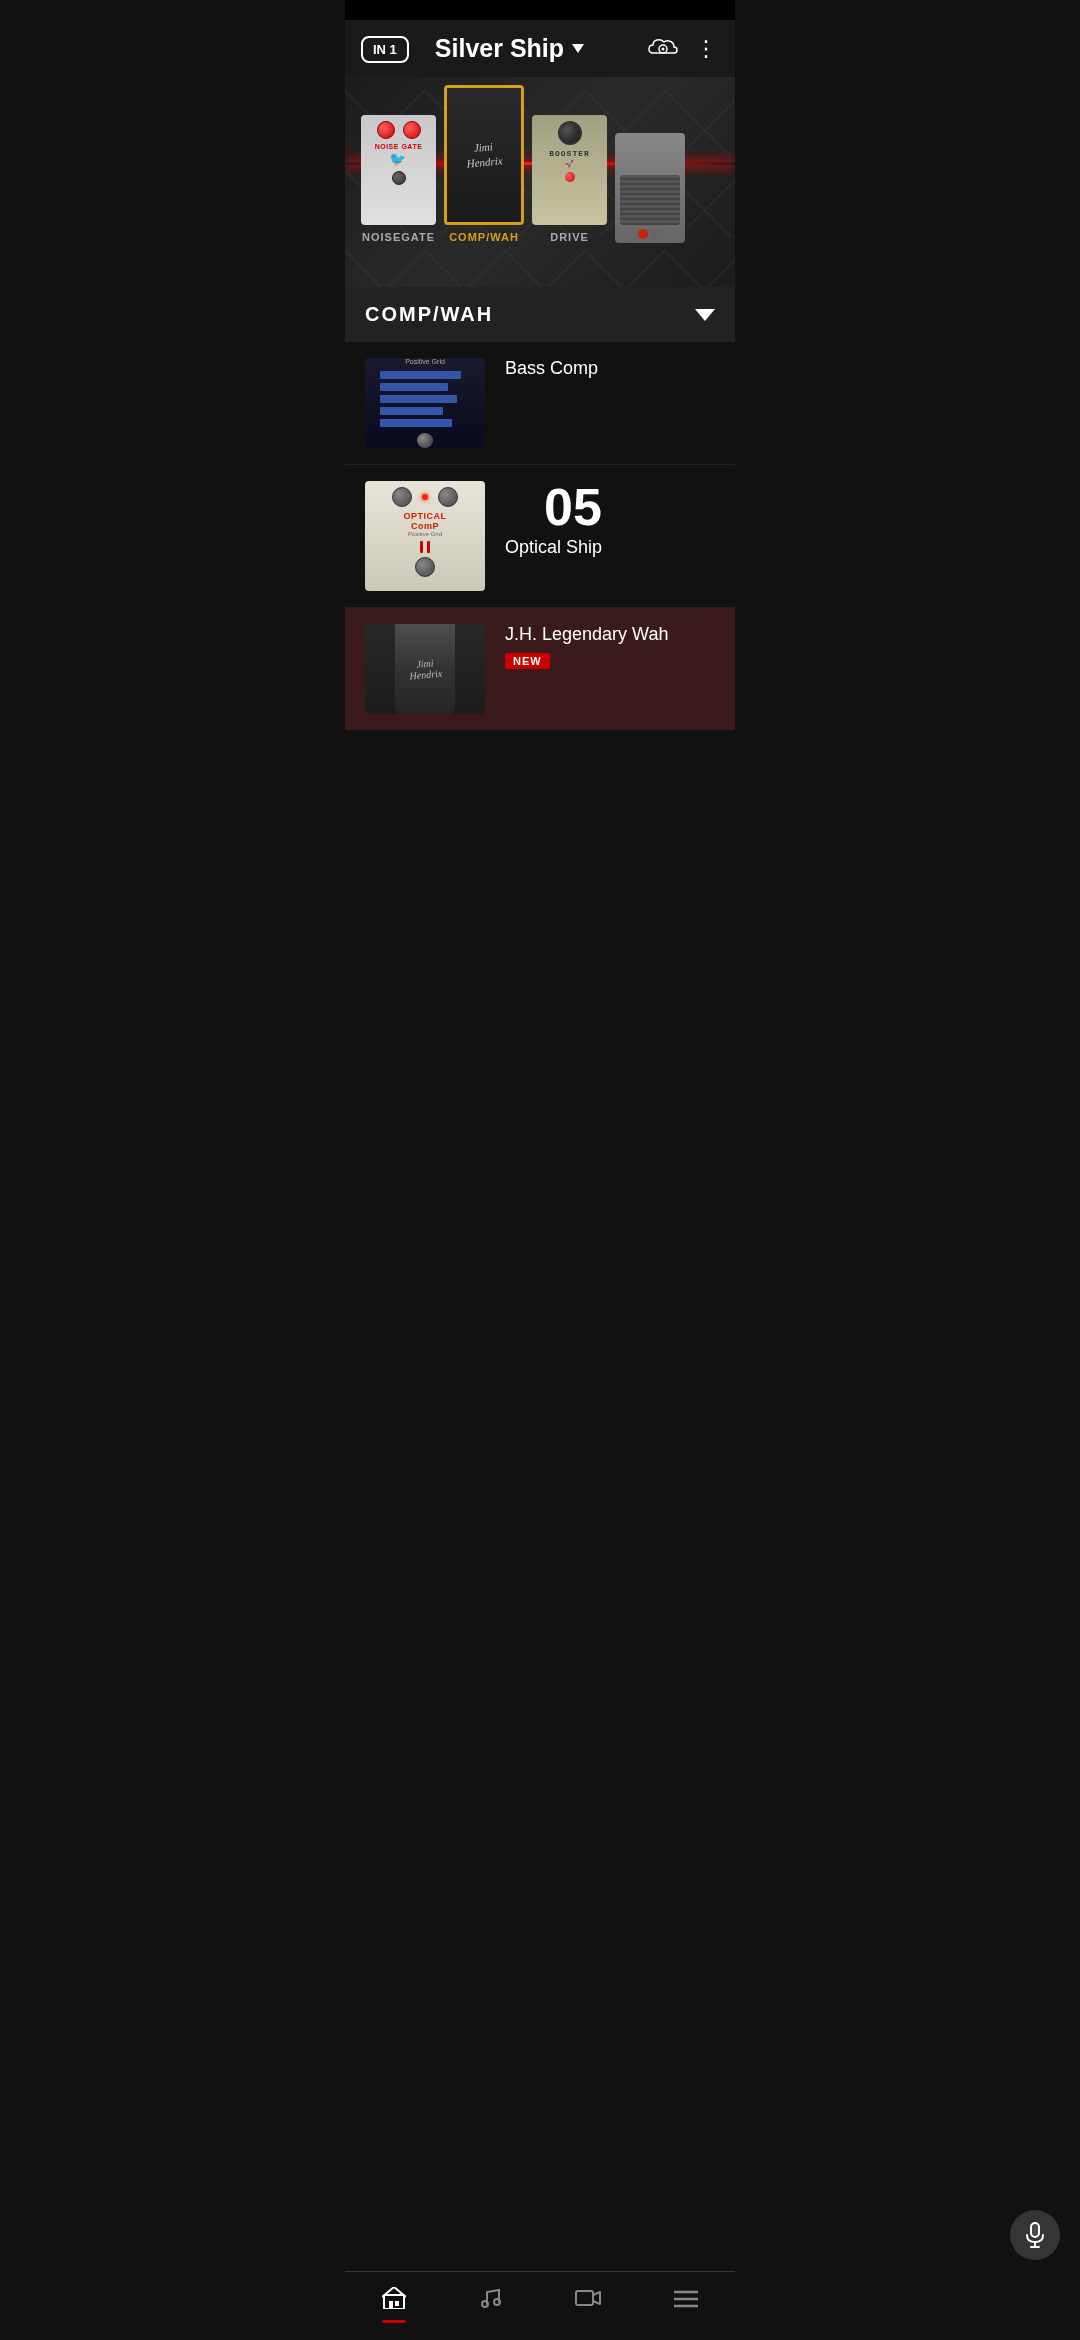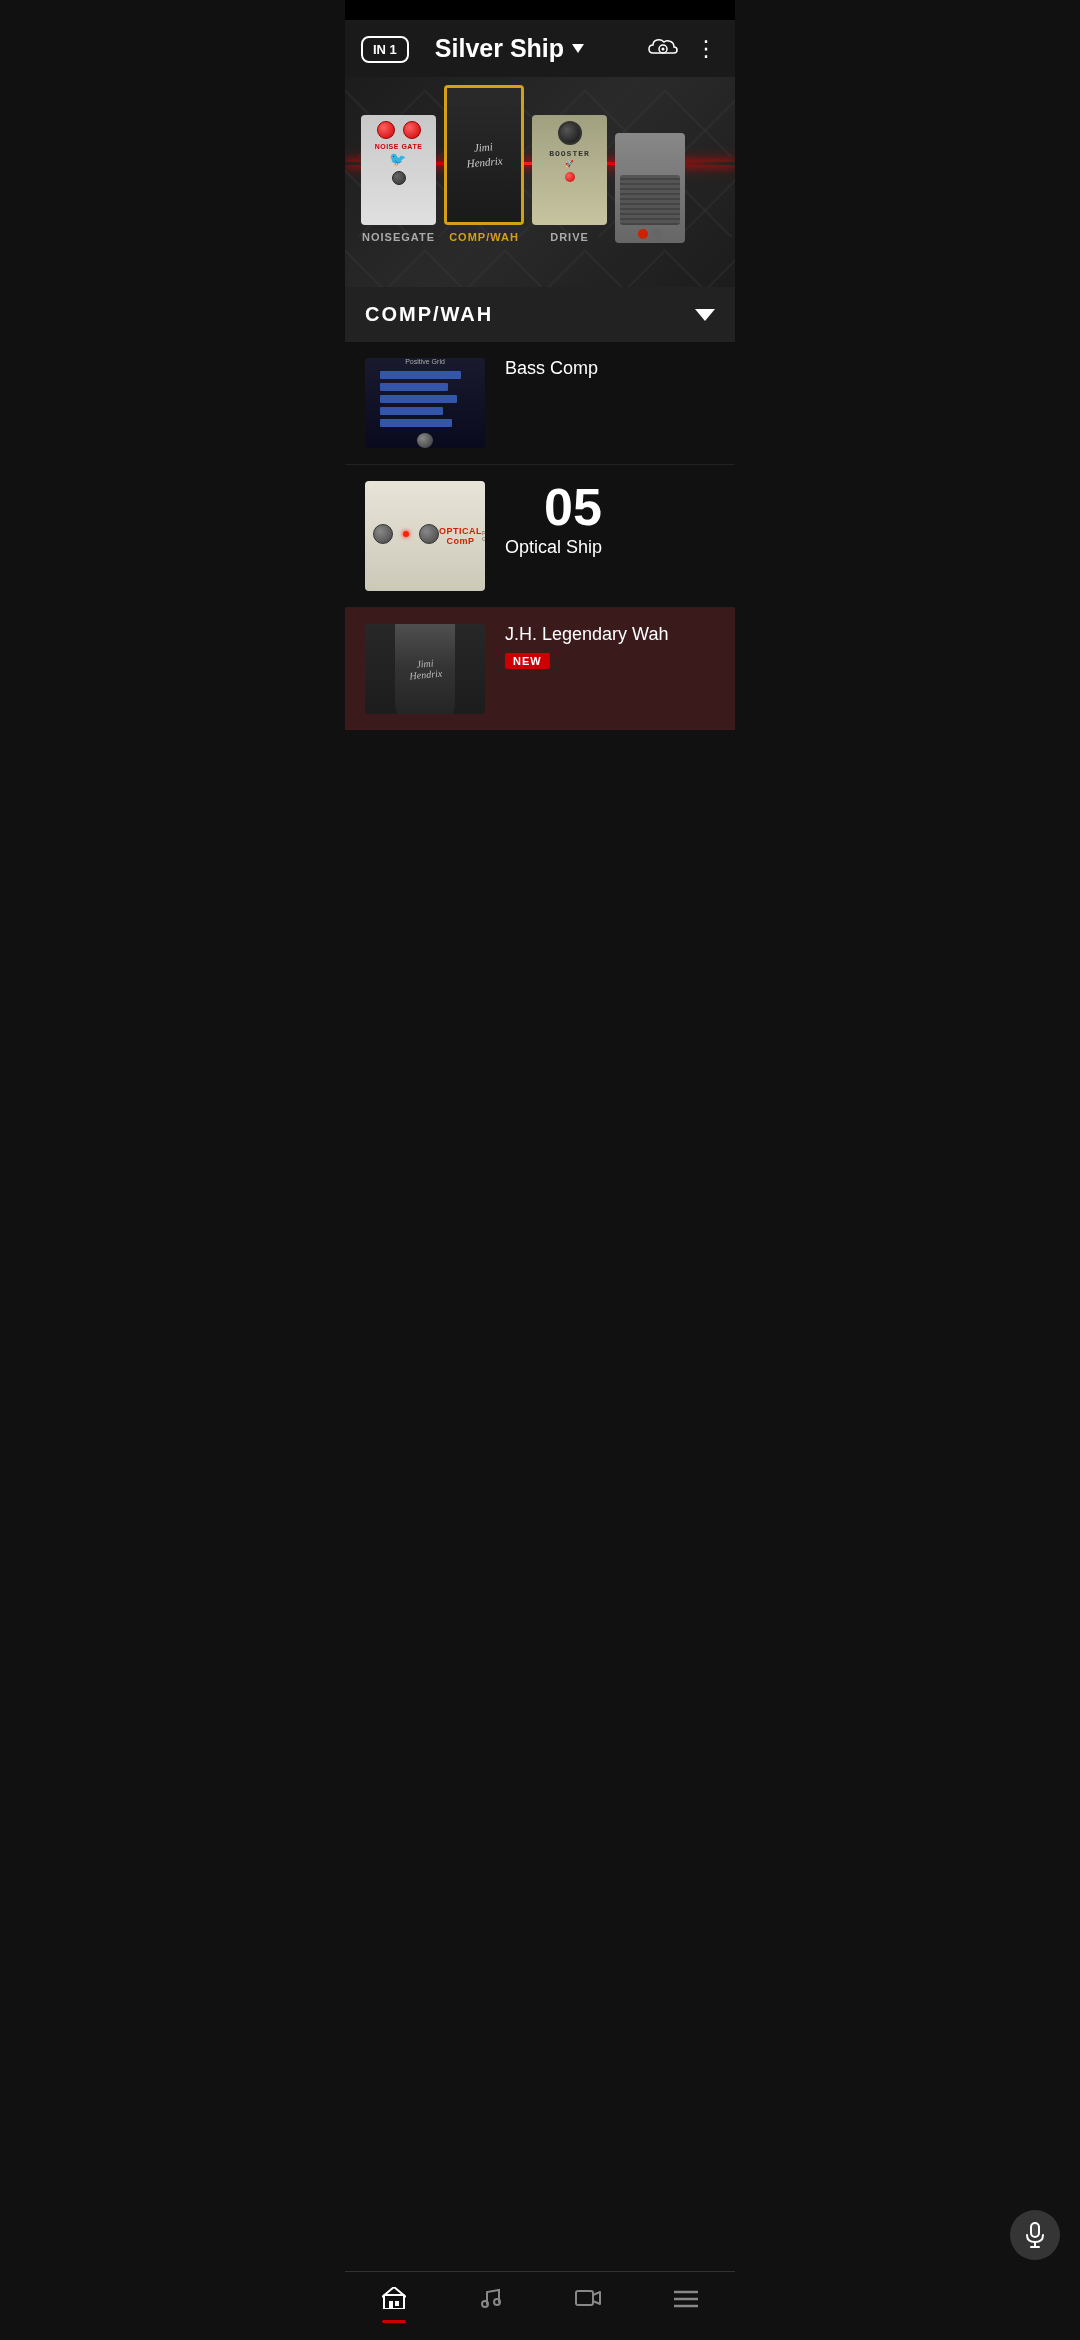--- a/index.html
+++ b/index.html
@@ -394,21 +394,21 @@
       background: radial-gradient(circle at 35% 35%, #888, #333);
       margin-top: 6px;
     }
 
     
     .thumb-optcomp {
       background: linear-gradient(180deg, #e8e4d8, #ccc8b8);
       width: 120px;
       height: 115px;
       display: flex;
-      flex-direction: row;
+      flex-direction: column;
       align-items: center;
       padding: 8px;
       position: relative;
     }
 
     .optcomp-knobs-row {
       display: flex;
       gap: 10px;
       align-items: center;
       margin-bottom: 4px;

